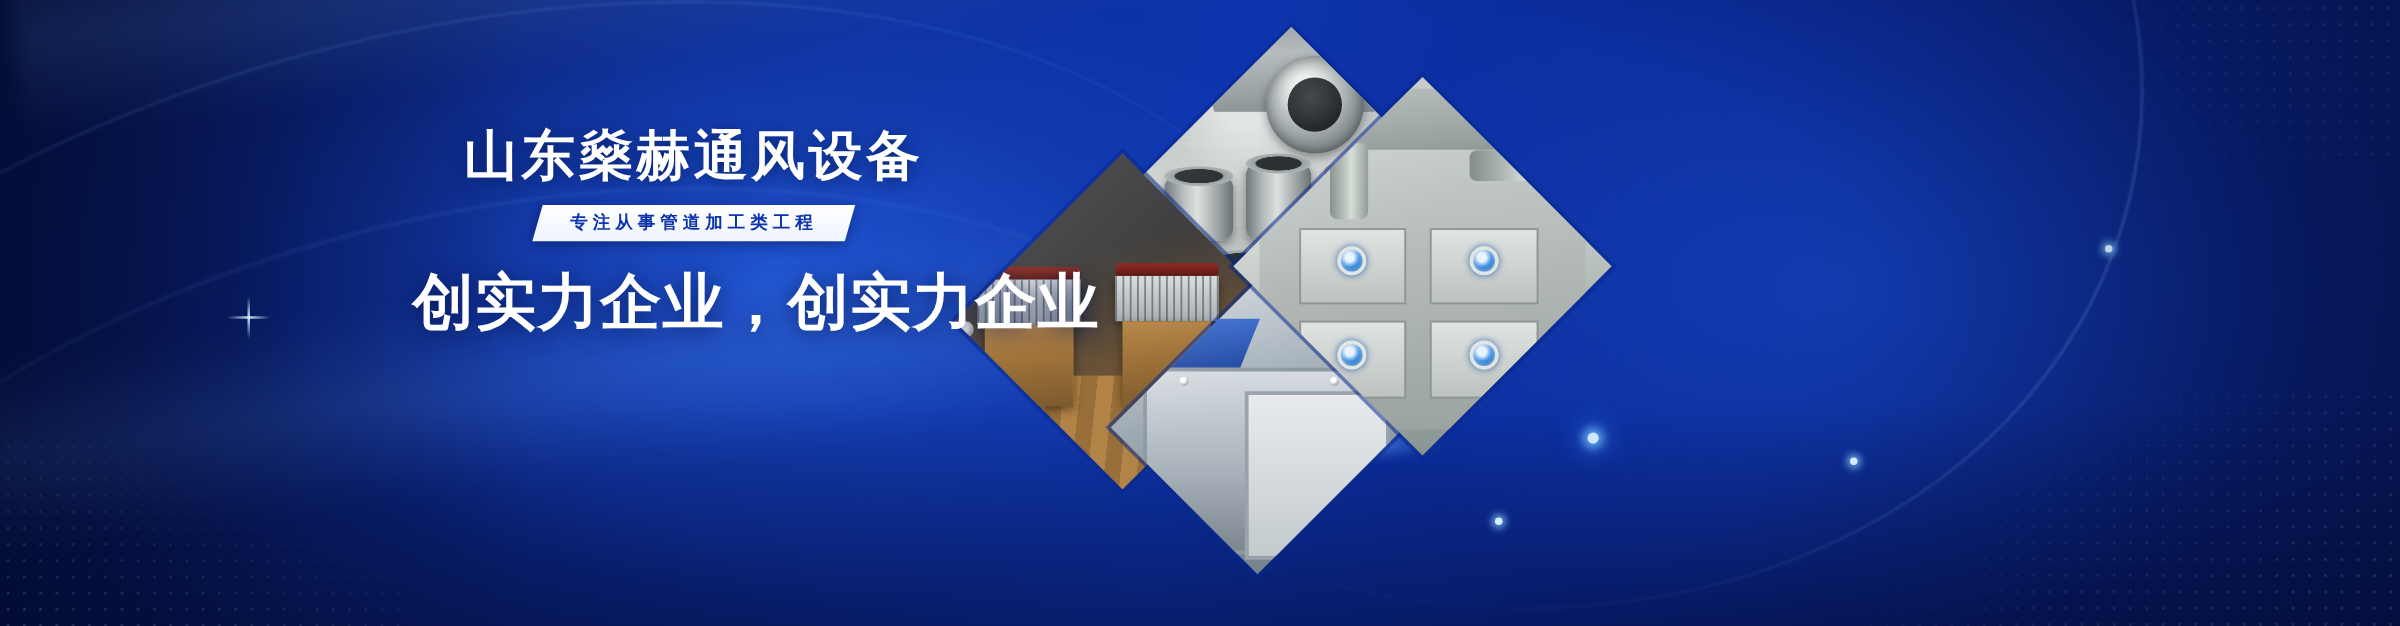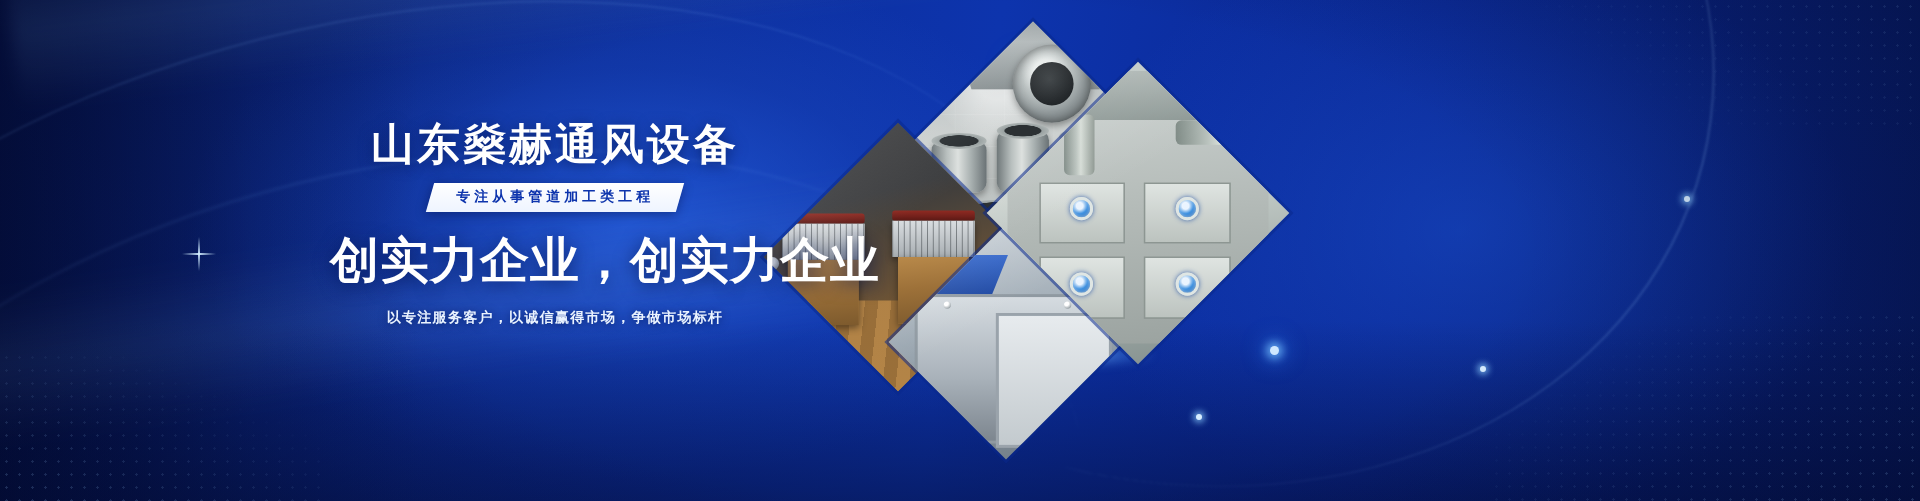--- a/index.html
+++ b/index.html
@@ -136,21 +136,21 @@
   .ellipse-glow{
     position:absolute;
     width:180px; height:26px; border-radius:50%;
     background:radial-gradient(ellipse at center, rgba(170,220,255,.75) 0%, rgba(90,165,255,.35) 45%, rgba(40,110,230,0) 75%);
     filter:blur(4px);
   }
 
   
   .copy{
     position:absolute;
-    left:330px; top:121px;
+    left:330px; top:102px;
     width:450px;
     text-align:center;
     z-index:6;
   }
   .brand-title{
     font-size:43px;
     font-weight:700;
     letter-spacing:3px;
     color:#ffffff;
     line-height:1.1;
@@ -411,21 +411,20 @@
     <div class="brand-title">山东燊赫通风设备</div>
 
     <div class="badge-wrap">
       <div class="badge">
         <span class="badge-text">专注从事管道加工类工程</span>
       </div>
     </div>
 
     <div class="headline">创实力企业，创实力企业</div>
 
-    <div class="tagline">以专注服务客户，以诚信赢得市场，争做市场标杆</div>
   </div>
 
   <div class="sparkle"></div>
 
   <div class="collage">
 
     <div class="dia d1">
       <div class="inner">
         <div class="tile"></div>
         <div class="duct-top"></div>

